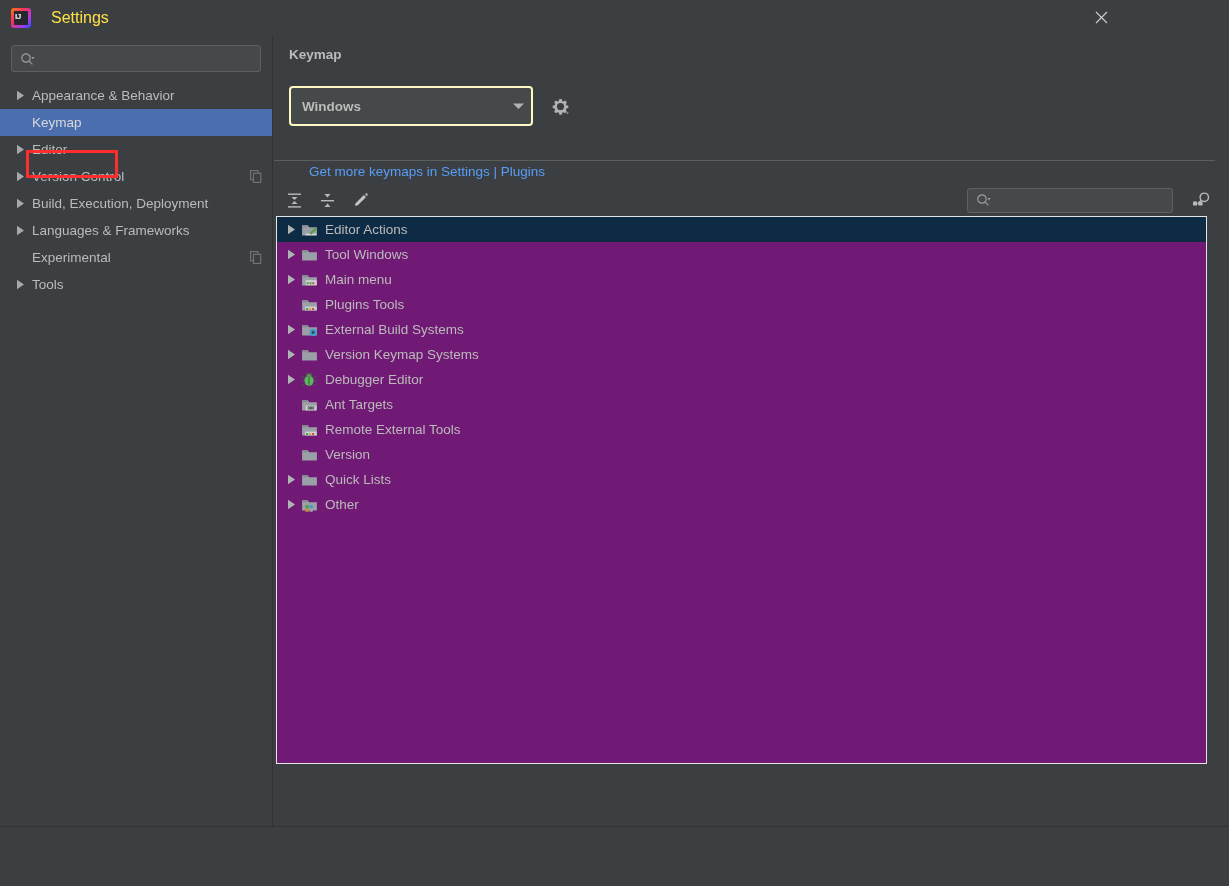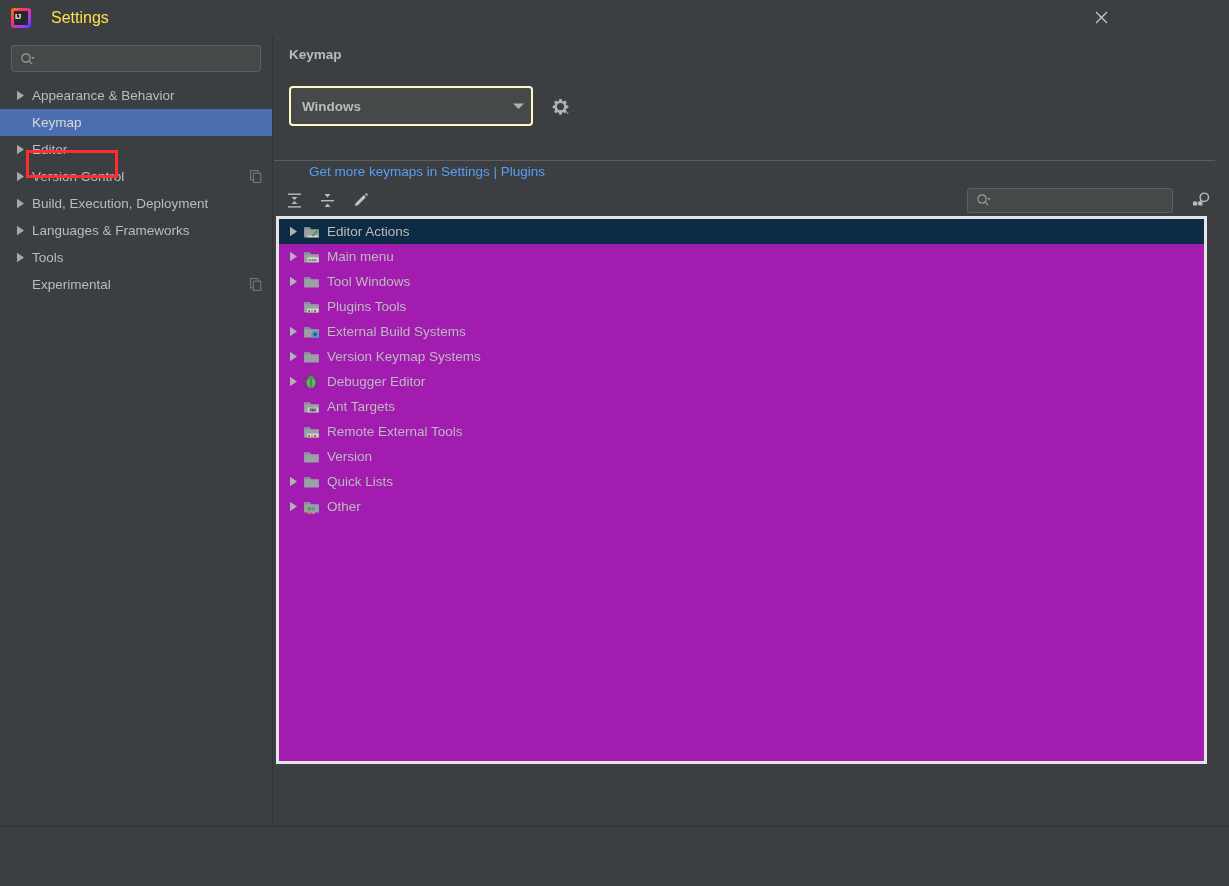--- a/index.html
+++ b/index.html
@@ -256,22 +256,22 @@
     margin-left: 14px;
     margin-right: 4px;
     cursor: default;
   }
 
   
   #tree-panel {
     position: absolute;
     left: 2px; top: 180px;
     width: 931px; height: 548px;
-    background: #a21caf;
-    border: 3px solid #e5e5e5;
+    background: #701a75;
+    border: 1px solid #e5e5e5;
     box-sizing: border-box;
     overflow: hidden;
   }
   .tree-row {
     height: 25px;
     display: flex;
     align-items: center;
     cursor: default;
   }
   .tree-row.selected { background: #0d2b45; }
@@ -394,40 +394,40 @@
         </div>
         <div class="nav-row">
           <span class="nav-arrow">
             <svg width="9" height="11" viewBox="0 0 9 11" aria-hidden="true">
               <path d="M1 0.8 L8 5.5 L1 10.2 Z" fill="#a6a9aa"></path>
             </svg>
           </span>
           <span class="nav-label">Languages &amp; Frameworks</span>
         </div>
         <div class="nav-row">
-          <span class="nav-arrow">
-            <svg width="9" height="11" viewBox="0 0 9 11" aria-hidden="true">
-              <path d="M1 0.8 L8 5.5 L1 10.2 Z" fill="#a6a9aa"></path>
-            </svg>
-          </span>
-          <span class="nav-label">Tools</span>
-        </div>
-        <div class="nav-row">
           <span class="nav-arrow empty">
             <svg width="9" height="11" viewBox="0 0 9 11" aria-hidden="true">
               <path d="M1 0.8 L8 5.5 L1 10.2 Z" fill="#a6a9aa"></path>
             </svg>
           </span>
           <span class="nav-label">Experimental</span>
           <span class="nav-copy">
             <svg width="12" height="13" viewBox="0 0 12 13" aria-hidden="true">
               <rect x="0.6" y="0.6" width="7.4" height="9.2" stroke="#8d9091" stroke-width="1" fill="none"></rect>
               <rect x="3.4" y="3.2" width="7.4" height="9.2" stroke="#8d9091" stroke-width="1" fill="#3c3f41"></rect>
             </svg>
           </span>
+        </div>
+        <div class="nav-row">
+          <span class="nav-arrow">
+            <svg width="9" height="11" viewBox="0 0 9 11" aria-hidden="true">
+              <path d="M1 0.8 L8 5.5 L1 10.2 Z" fill="#a6a9aa"></path>
+            </svg>
+          </span>
+          <span class="nav-label">Tools</span>
         </div>
       </div>
 
     <div id="keymap-highlight"></div>
   </div>
 
   <div id="main">
 
     <div id="page-title">Keymap</div>
 
@@ -525,41 +525,41 @@
         <div class="tree-row">
           <span class="tree-arrow">
             <svg width="9" height="11" viewBox="0 0 9 11" aria-hidden="true">
               <path d="M1 0.8 L8 5.5 L1 10.2 Z" fill="#b0b3b4"></path>
             </svg>
           </span>
           <span class="tree-icon">
             <svg width="17" height="15" viewBox="0 0 16 15" aria-hidden="true">
               <path d="M0.6 3.2 L0.6 13.4 L15.4 13.4 L15.4 5.2 L7.6 5.2 L6.2 3.2 Z" fill="#9aa0a6"></path>
               <path d="M0.6 3.2 L6.2 3.2 L7.6 5.2 L0.6 5.2 Z" fill="#868c92"></path>
+            </svg>
+          </span>
+          <span class="tree-label">Tool Windows</span>
+        </div>
+        <div class="tree-row">
+          <span class="tree-arrow">
+            <svg width="9" height="11" viewBox="0 0 9 11" aria-hidden="true">
+              <path d="M1 0.8 L8 5.5 L1 10.2 Z" fill="#b0b3b4"></path>
+            </svg>
+          </span>
+          <span class="tree-icon">
+            <svg width="17" height="15" viewBox="0 0 16 15" aria-hidden="true">
+              <path d="M0.6 3.2 L0.6 13.4 L15.4 13.4 L15.4 5.2 L7.6 5.2 L6.2 3.2 Z" fill="#9aa0a6"></path>
+              <path d="M0.6 3.2 L6.2 3.2 L7.6 5.2 L0.6 5.2 Z" fill="#868c92"></path>
               <rect x="4.2" y="8.2" width="11" height="5" fill="#cfd2d4"></rect>
               <rect x="5.2" y="10.2" width="2" height="2" fill="#4a9e43"></rect>
               <rect x="8" y="10.2" width="2" height="2" fill="#4a9e43"></rect>
               <rect x="10.8" y="10.2" width="2" height="2" fill="#d04a3a"></rect>
             </svg>
           </span>
           <span class="tree-label">Main menu</span>
-        </div>
-        <div class="tree-row">
-          <span class="tree-arrow">
-            <svg width="9" height="11" viewBox="0 0 9 11" aria-hidden="true">
-              <path d="M1 0.8 L8 5.5 L1 10.2 Z" fill="#b0b3b4"></path>
-            </svg>
-          </span>
-          <span class="tree-icon">
-            <svg width="17" height="15" viewBox="0 0 16 15" aria-hidden="true">
-              <path d="M0.6 3.2 L0.6 13.4 L15.4 13.4 L15.4 5.2 L7.6 5.2 L6.2 3.2 Z" fill="#9aa0a6"></path>
-              <path d="M0.6 3.2 L6.2 3.2 L7.6 5.2 L0.6 5.2 Z" fill="#868c92"></path>
-            </svg>
-          </span>
-          <span class="tree-label">Tool Windows</span>
         </div>
         <div class="tree-row">
           <span class="tree-arrow empty">
             <svg width="9" height="11" viewBox="0 0 9 11" aria-hidden="true">
               <path d="M1 0.8 L8 5.5 L1 10.2 Z" fill="#b0b3b4"></path>
             </svg>
           </span>
           <span class="tree-icon">
             <svg width="17" height="15" viewBox="0 0 16 15" aria-hidden="true">
               <path d="M0.6 3.2 L0.6 13.4 L15.4 13.4 L15.4 5.2 L7.6 5.2 L6.2 3.2 Z" fill="#9aa0a6"></path>

